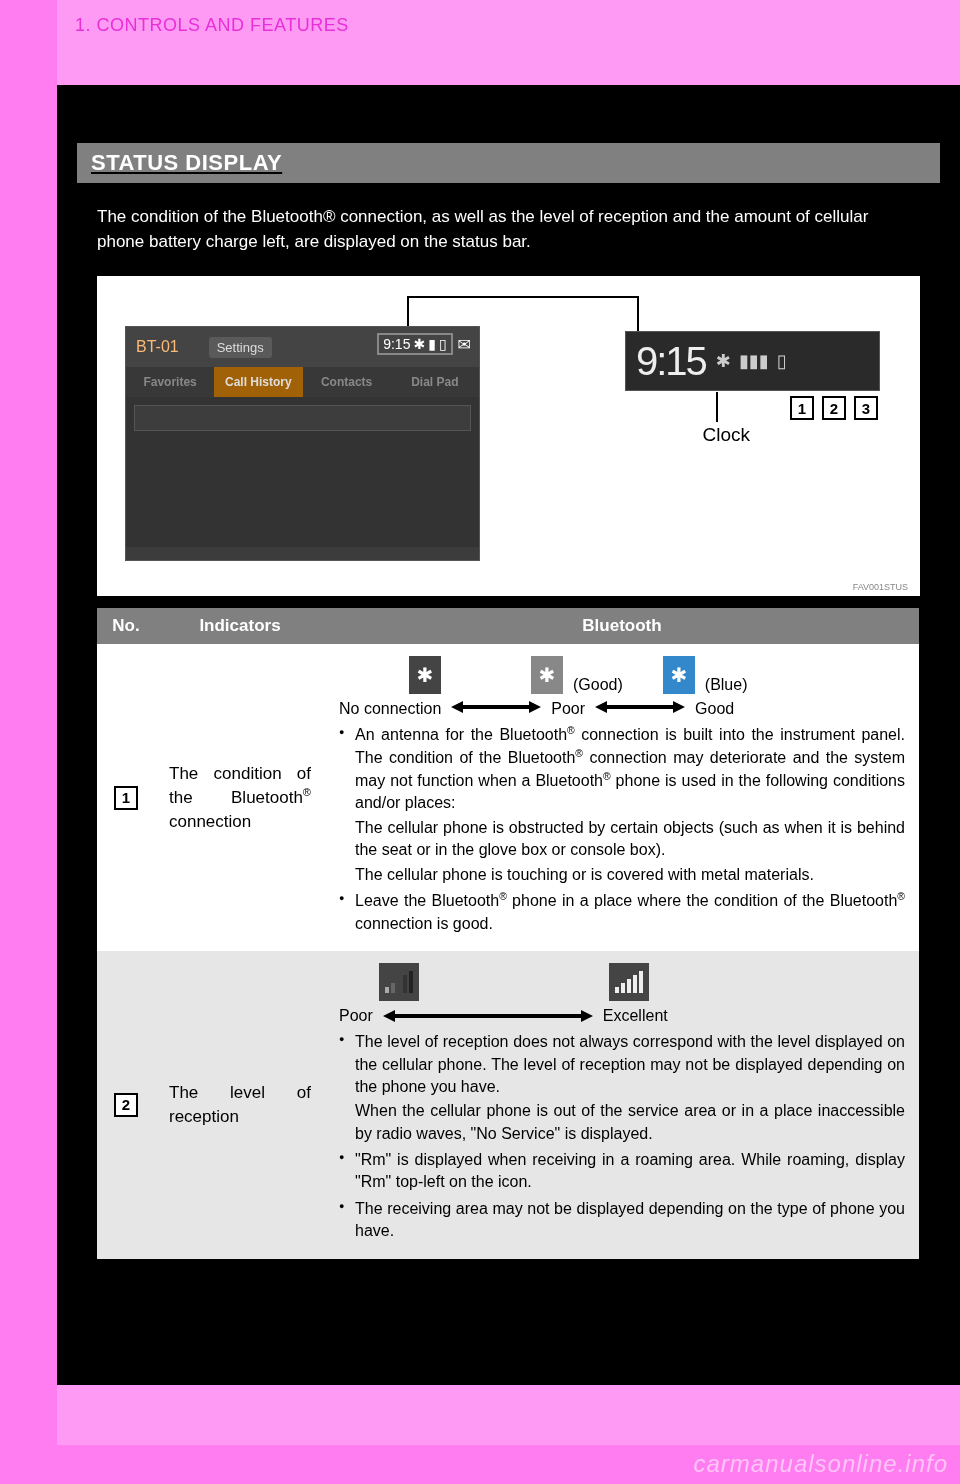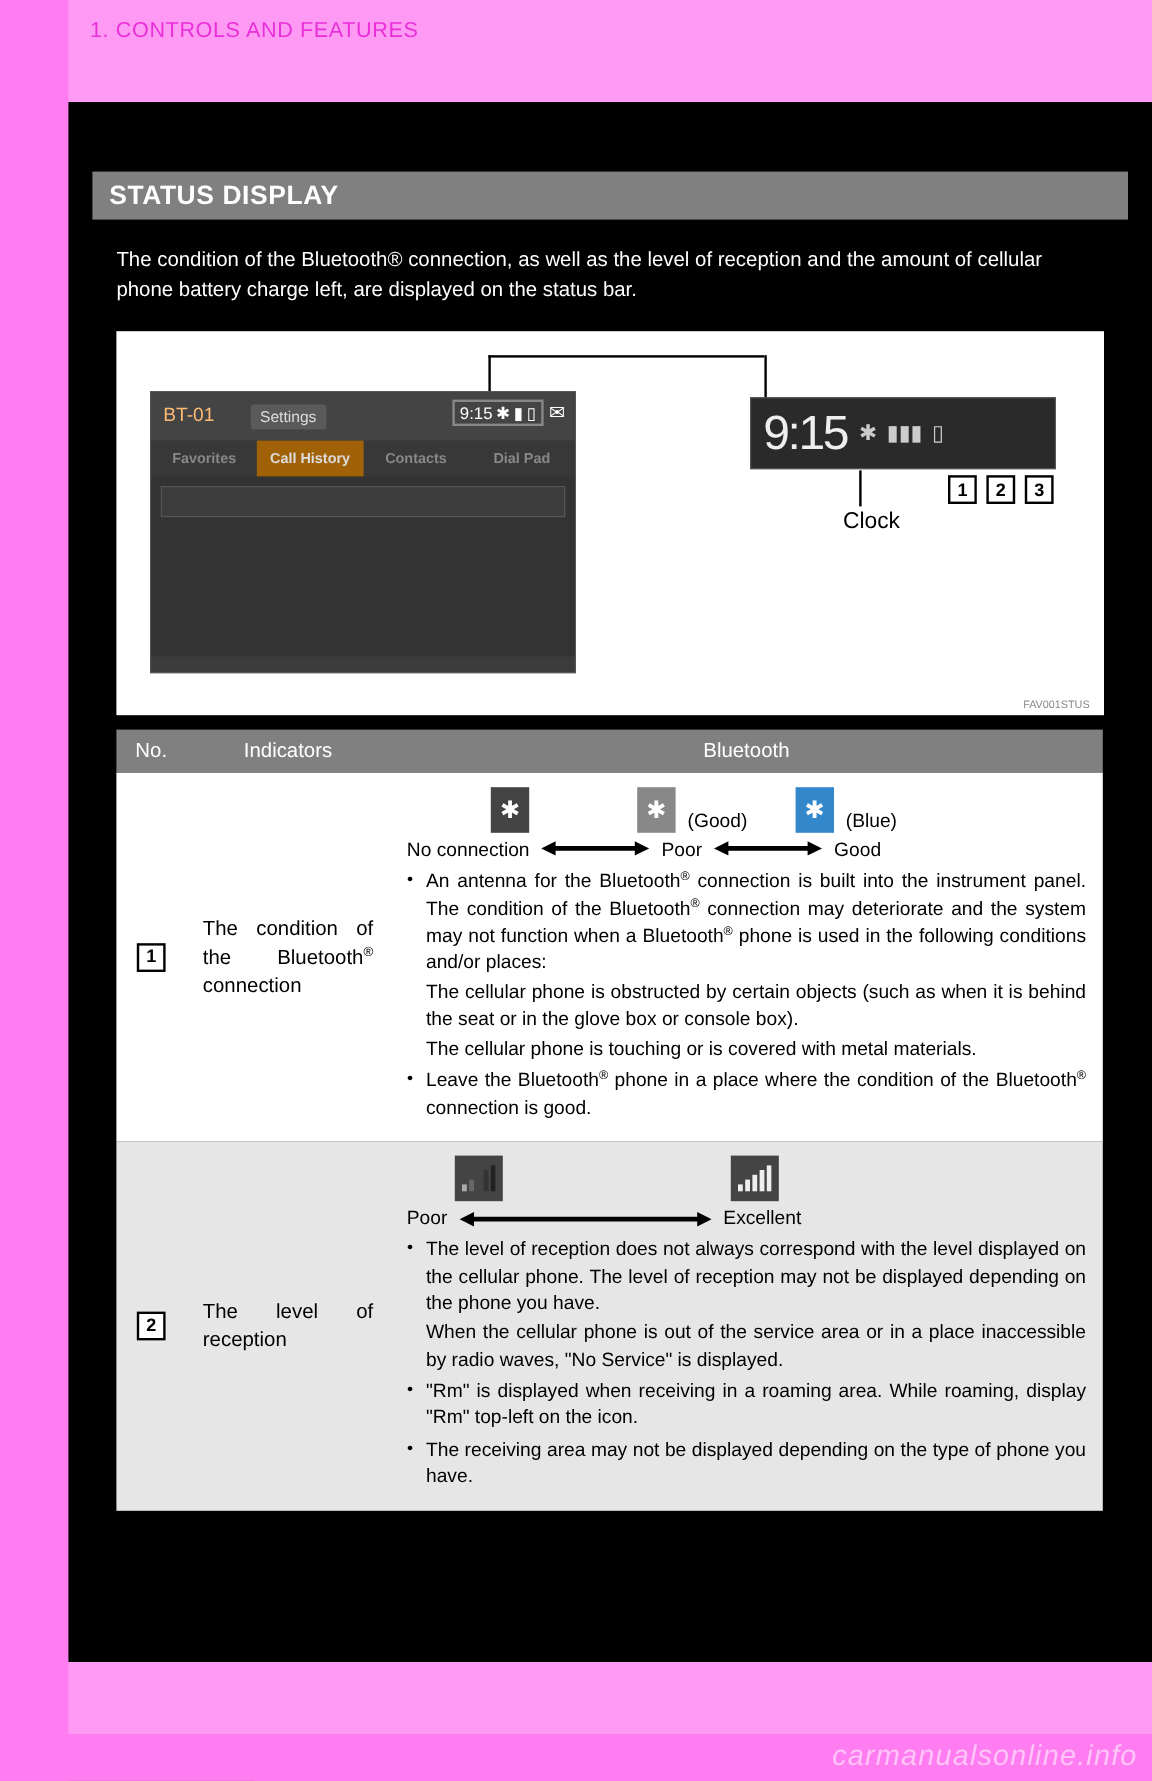--- a/index.html
+++ b/index.html
@@ -2,21 +2,21 @@
 <html><head>
 <meta charset="utf-8">
 <style>
   * { box-sizing: border-box; margin: 0; padding: 0; }
   html, body { width: 960px; height: 1484px; background: #ff7df0; font-family: Arial, Helvetica, sans-serif; }
   .sidebar { position: absolute; left: 0; top: 0; width: 57px; height: 1484px; background: #ff7df0; }
   .header-band { position: absolute; left: 57px; top: 0; width: 903px; height: 50px; background: #fe9af4; }
   .header-text { color: #e82fd8; font-size: 18px; padding: 15px 0 0 18px; letter-spacing: 0.5px; }
   .pink-band { position: absolute; left: 57px; top: 50px; width: 903px; height: 35px; background: #fe9af4; }
   .black-area { position: absolute; left: 57px; top: 85px; width: 903px; height: 1300px; background: #000; }
-  .status-bar { margin: 58px 20px 0 20px; height: 40px; background: #808080; display: flex; align-items: center; padding-left: 14px; }
+  .status-bar { margin: 58px 20px 0 20px; height: 40px; background: #808080; display: flex; align-items: center; padding-left: 14px; text-decoration: underline; }
   .status-bar-text { color: #fff; font-size: 22px; font-weight: bold; letter-spacing: 0.5px; }
   .intro { color: #fff; font-size: 17px; margin: 22px 40px 0 40px; line-height: 1.45; }
 
   .figure { margin: 22px 40px 0 40px; background: #fff; height: 320px; position: relative; }
   .phone-screen { position: absolute; left: 28px; top: 50px; width: 355px; height: 235px; background: #3c3c3c; border: 1px solid #555; }
   .ps-top { height: 40px; background: #444; display: flex; align-items: center; position: relative; }
   .ps-title { color: #fdba74; font-size: 16px; padding-left: 10px; }
   .ps-settings { color: #ddd; background: #5a5a5a; font-size: 13px; padding: 3px 8px; border-radius: 3px; margin-left: 30px; }
   .ps-status { position: absolute; right: 8px; top: 6px; display: flex; align-items: center; gap: 5px; color: #fff; }
   .ps-status-box { border: 2px solid #888; padding: 1px 4px; font-size: 14px; display: flex; align-items: center; gap: 3px; }
@@ -30,21 +30,21 @@
   .zoom-time { color: #eee; font-size: 40px; font-family: Arial; padding: 0 10px; letter-spacing: -2px; }
   .zoom-icons { display: flex; gap: 8px; padding-right: 8px; color: #ccc; font-size: 18px; }
   .num-labels { position: absolute; right: 42px; top: 120px; display: flex; gap: 8px; }
   .num-box { width: 24px; height: 24px; border: 2px solid #000; display: flex; align-items: center; justify-content: center; font-size: 15px; font-weight: bold; background: #fff; }
   .clock-label { position: absolute; right: 170px; top: 148px; font-size: 19px; }
   .leader-h { position: absolute; background: #000; height: 2px; }
   .leader-v { position: absolute; background: #000; width: 2px; }
   .fav-tag { position: absolute; right: 12px; bottom: 4px; font-size: 9px; color: #888; }
 
   .tbl { margin: 12px 40px 0 40px; width: 822px; border-collapse: collapse; font-size: 16px; }
-  .tbl th { background: #808080; color: #fff; font-weight: normal; padding: 8px 6px; text-align: center; border: none; font-size: 17px; }
+  .tbl th { background: #808080; color: #fff; font-weight: bold; padding: 8px 6px; text-align: center; border: none; font-size: 17px; }
   .tbl th.no-col { width: 58px; }
   .tbl th.ind-col { width: 170px; }
   .tbl td { background: #fff; color: #000; padding: 12px 14px; vertical-align: middle; border: none; }
   .tbl tr.alt td { background: #e6e6e6; }
   .td-no { text-align: center; background: #e6e6e6; }
   .td-ind { text-align: left; font-size: 17px; line-height: 1.4; }
   .justify { text-align: justify; }
   .cond-row { display: flex; align-items: flex-end; gap: 10px; margin-bottom: 6px; flex-wrap: wrap; }
   .cond-icon { width: 32px; height: 38px; background: #555; display: inline-flex; align-items: center; justify-content: center; color: #fff; font-size: 20px; }
   .cond-icon.blue { background: #3388cc; }

